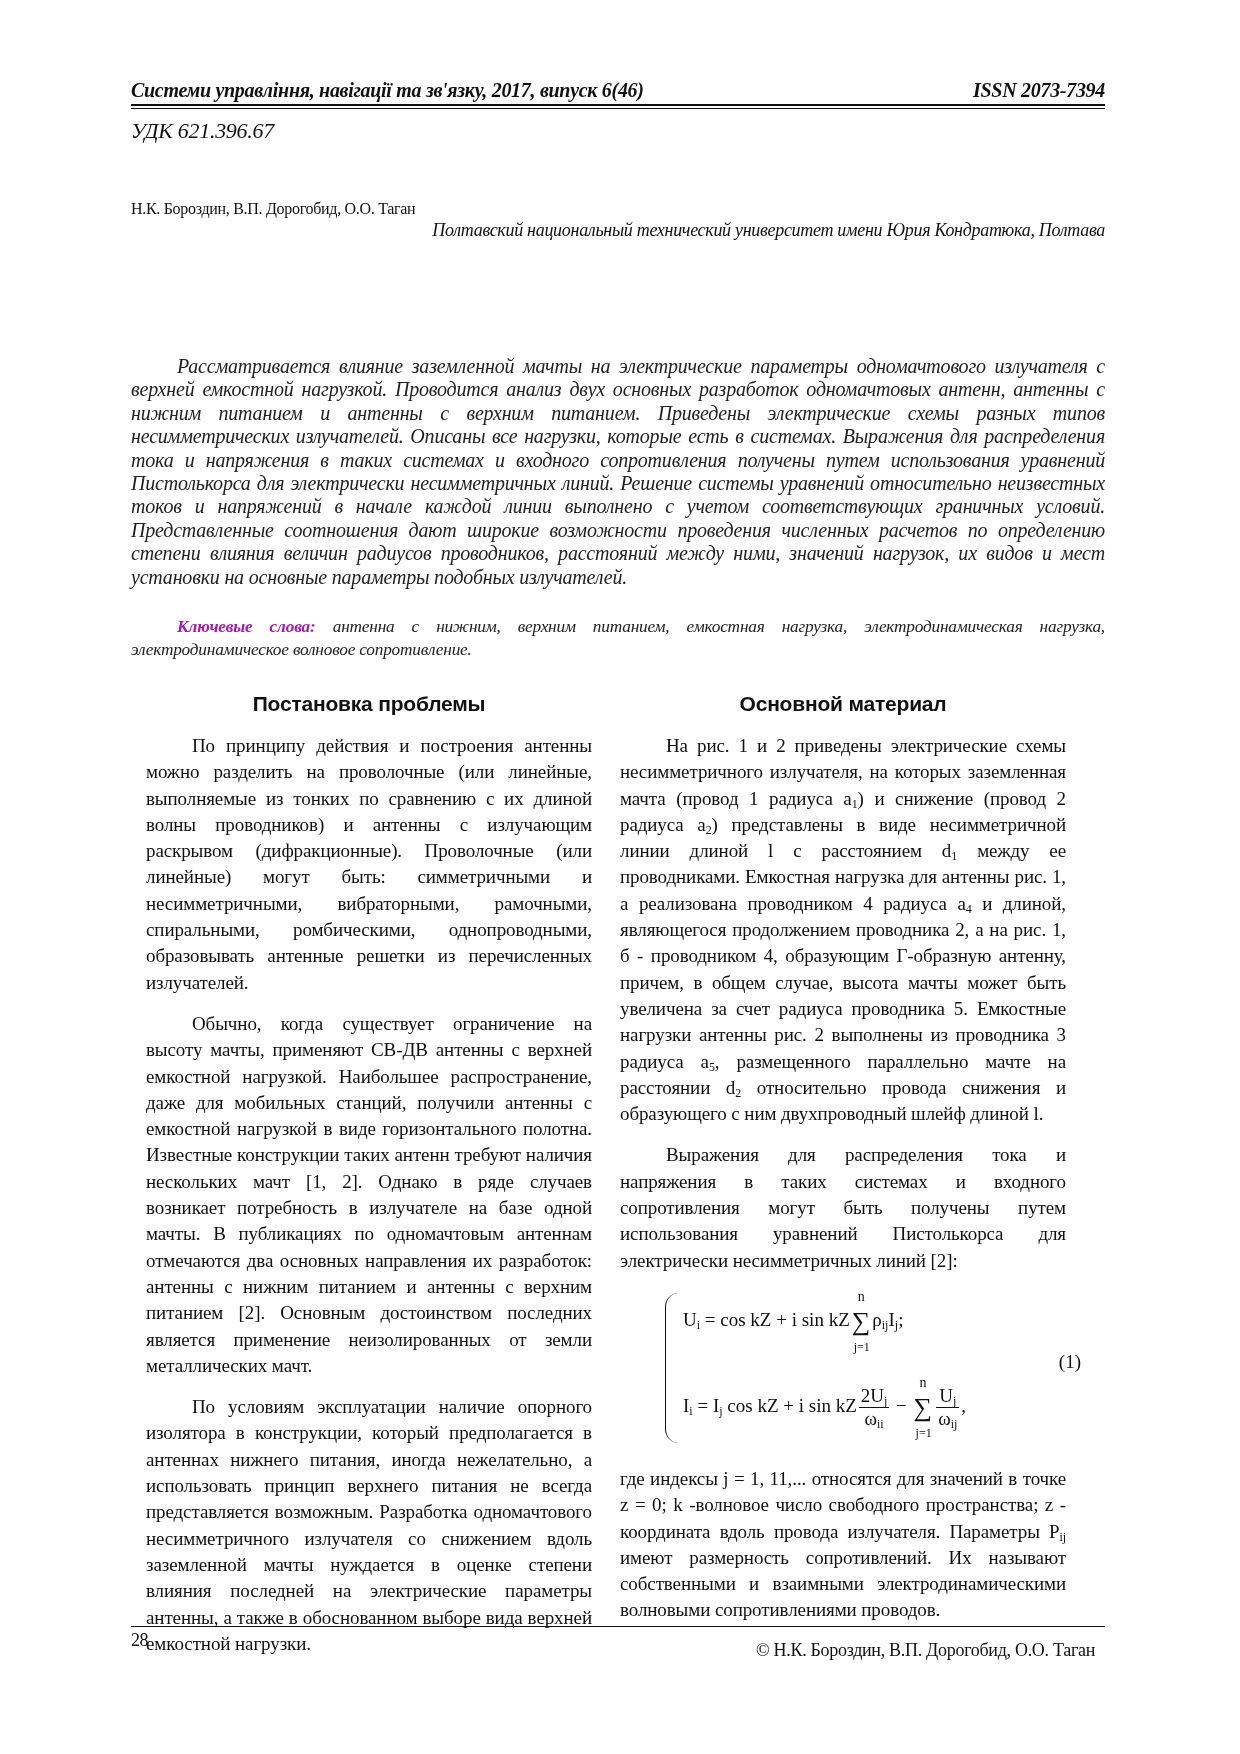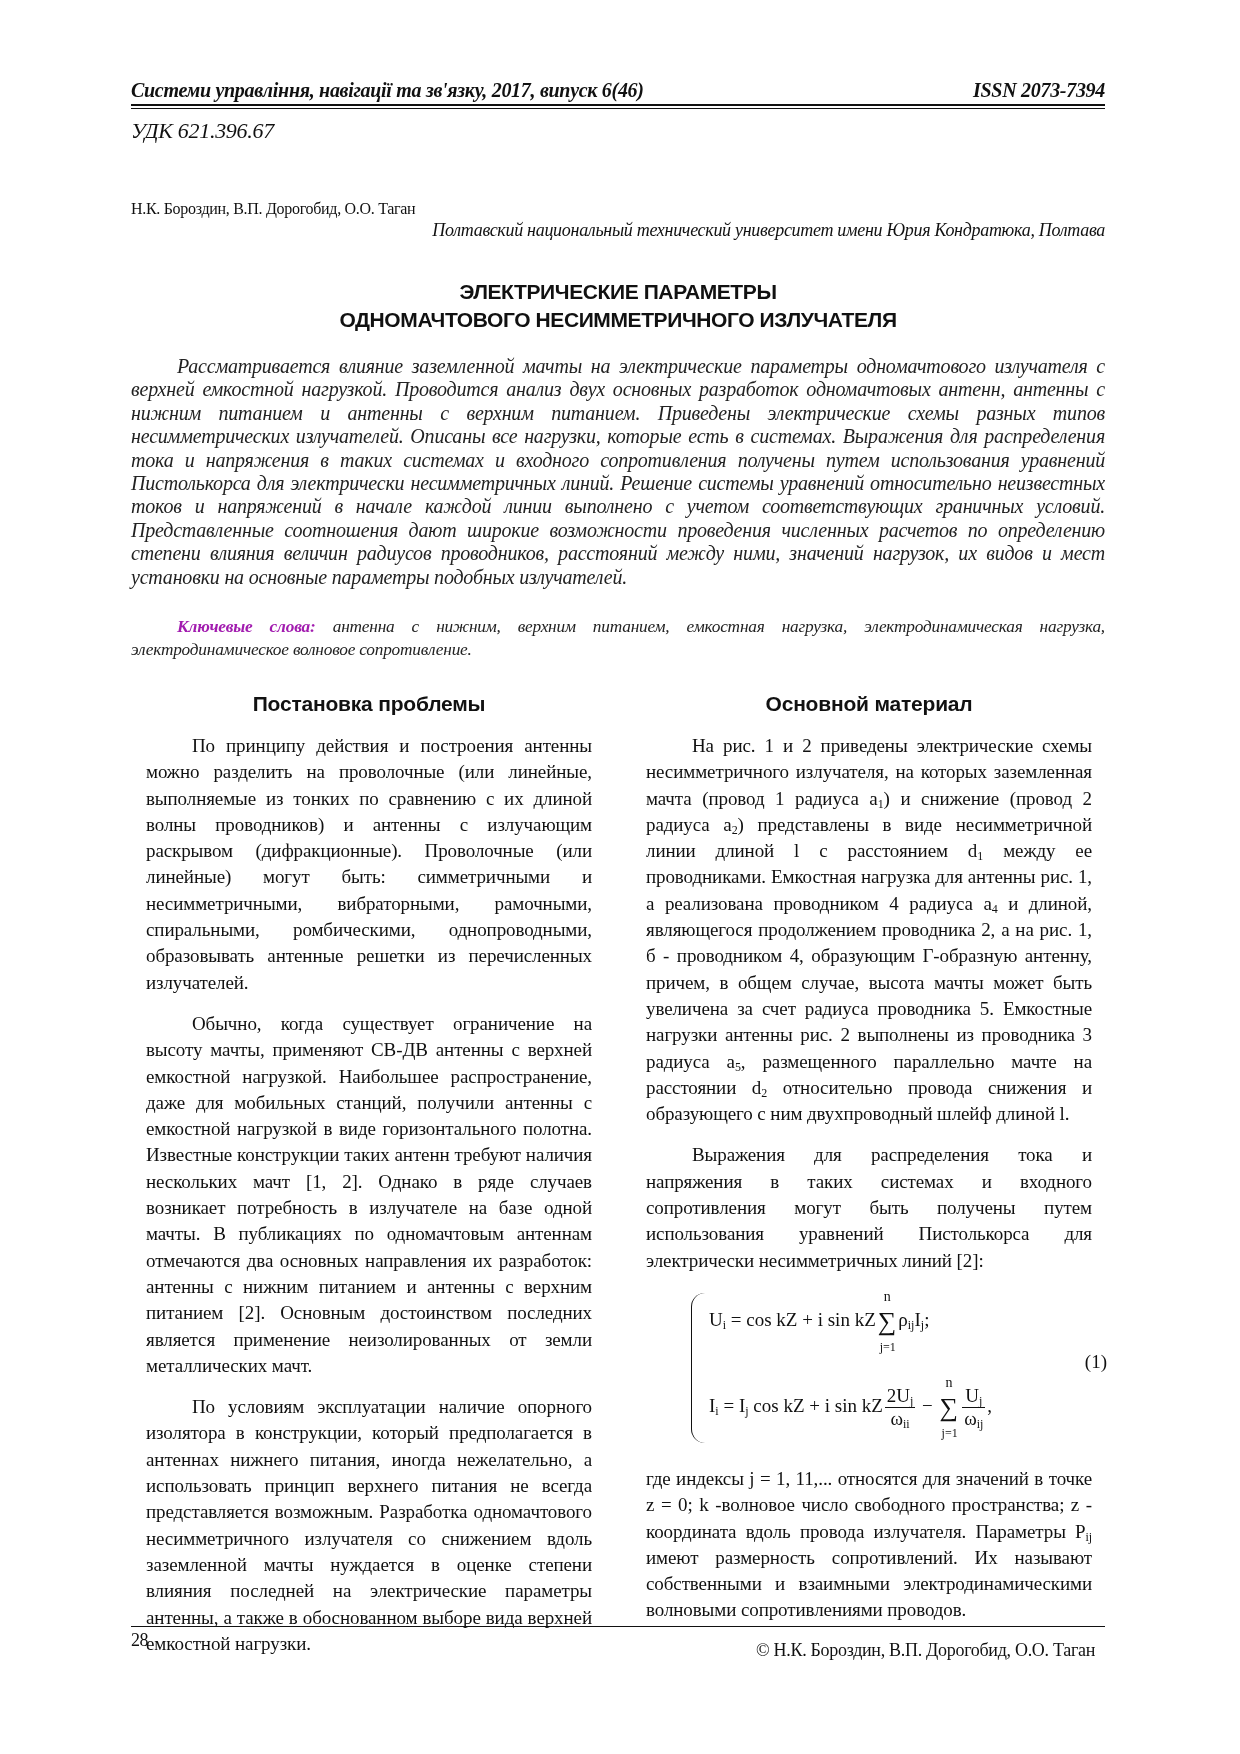--- a/index.html
+++ b/index.html
@@ -36,21 +36,21 @@
       text-align: justify; text-indent: 46px; letter-spacing: -0.2px;
     }
     .keywords {
       position: absolute; top: 615px; left: 0; width: 974px;
       font-style: italic; font-size: 17.3px; line-height: 23.4px; color: #222;
       text-align: justify; text-indent: 46px; letter-spacing: -0.2px;
     }
     .keywords .kw-label { font-weight: bold; color: #a21caf; }
     .col { position: absolute; top: 690px; width: 476px; }
     .col.left { left: 0; }
-    .col.right { left: 500px; }
+    .col.right { left: 474px; }
     .col h2 {
       margin: 0 0 10px 0; text-align: center;
       font-family: "Liberation Sans", sans-serif; font-weight: bold; font-size: 21px;
       line-height: 28px; letter-spacing: -0.2px;
     }
     .col p {
       margin: 15px; font-size: 19px; line-height: 26.3px; text-align: justify;
       text-indent: 46px; letter-spacing: -0.1px;
     }
     sub { font-size: 12px; vertical-align: -3px; line-height: 0; }
@@ -84,24 +84,20 @@
   <div class="running-header">
     <span class="left">Системи управління, навігації та зв'язку, 2017, випуск 6(46)</span>
     <span class="right">ISSN 2073-7394</span>
   </div>
   <div class="header-rule"></div>
 
   <div class="udk">УДК 621.396.67</div>
   <div class="authors">Н.К. Бороздин, В.П. Дорогобид, О.О. Таган</div>
   <div class="affiliation">Полтавский национальный технический университет имени Юрия Кондратюка, Полтава</div>
 
-  <div class="title">
-    <div>ЭЛЕКТРИЧЕСКИЕ ПАРАМЕТРЫ</div>
-    <div>ОДНОМАЧТОВОГО НЕСИММЕТРИЧНОГО ИЗЛУЧАТЕЛЯ</div>
-  </div>
 
   <div class="abstract">Рассматривается влияние заземленной мачты на электрические параметры одномачтового излучателя с верхней емкостной нагрузкой. Проводится анализ двух основных разработок одномачтовых антенн, антенны с нижним питанием и антенны с верхним питанием. Приведены электрические схемы разных типов несимметрических излучателей. Описаны все нагрузки, которые есть в системах. Выражения для распределения тока и напряжения в таких системах и входного сопротивления получены путем использования уравнений Пистолькорса для электрически несимметричных линий. Решение системы уравнений относительно неизвестных токов и напряжений в начале каждой линии выполнено с учетом соответствующих граничных условий. Представленные соотношения дают широкие возможности проведения численных расчетов по определению степени влияния величин радиусов проводников, расстояний между ними, значений нагрузок, их видов и мест установки на основные параметры подобных излучателей.</div>
 
   <div class="keywords">
     <span class="kw-label">Ключевые слова:</span><span> антенна с нижним, верхним питанием, емкостная нагрузка, электродинамическая нагрузка, электродинамическое волновое сопротивление.</span>
   </div>
 
   <div class="col left">
     <h2>Постановка проблемы</h2>
     <p>По принципу действия и построения антенны можно разделить на проволочные (или линейные, выполняемые из тонких по сравнению с их длиной волны проводников) и антенны с излучающим раскрывом (дифракционные). Проволочные (или линейные) могут быть: симметричными и несимметричными, вибраторными, рамочными, спиральными, ромбическими, однопроводными, образовывать антенные решетки из перечисленных излучателей.</p>

